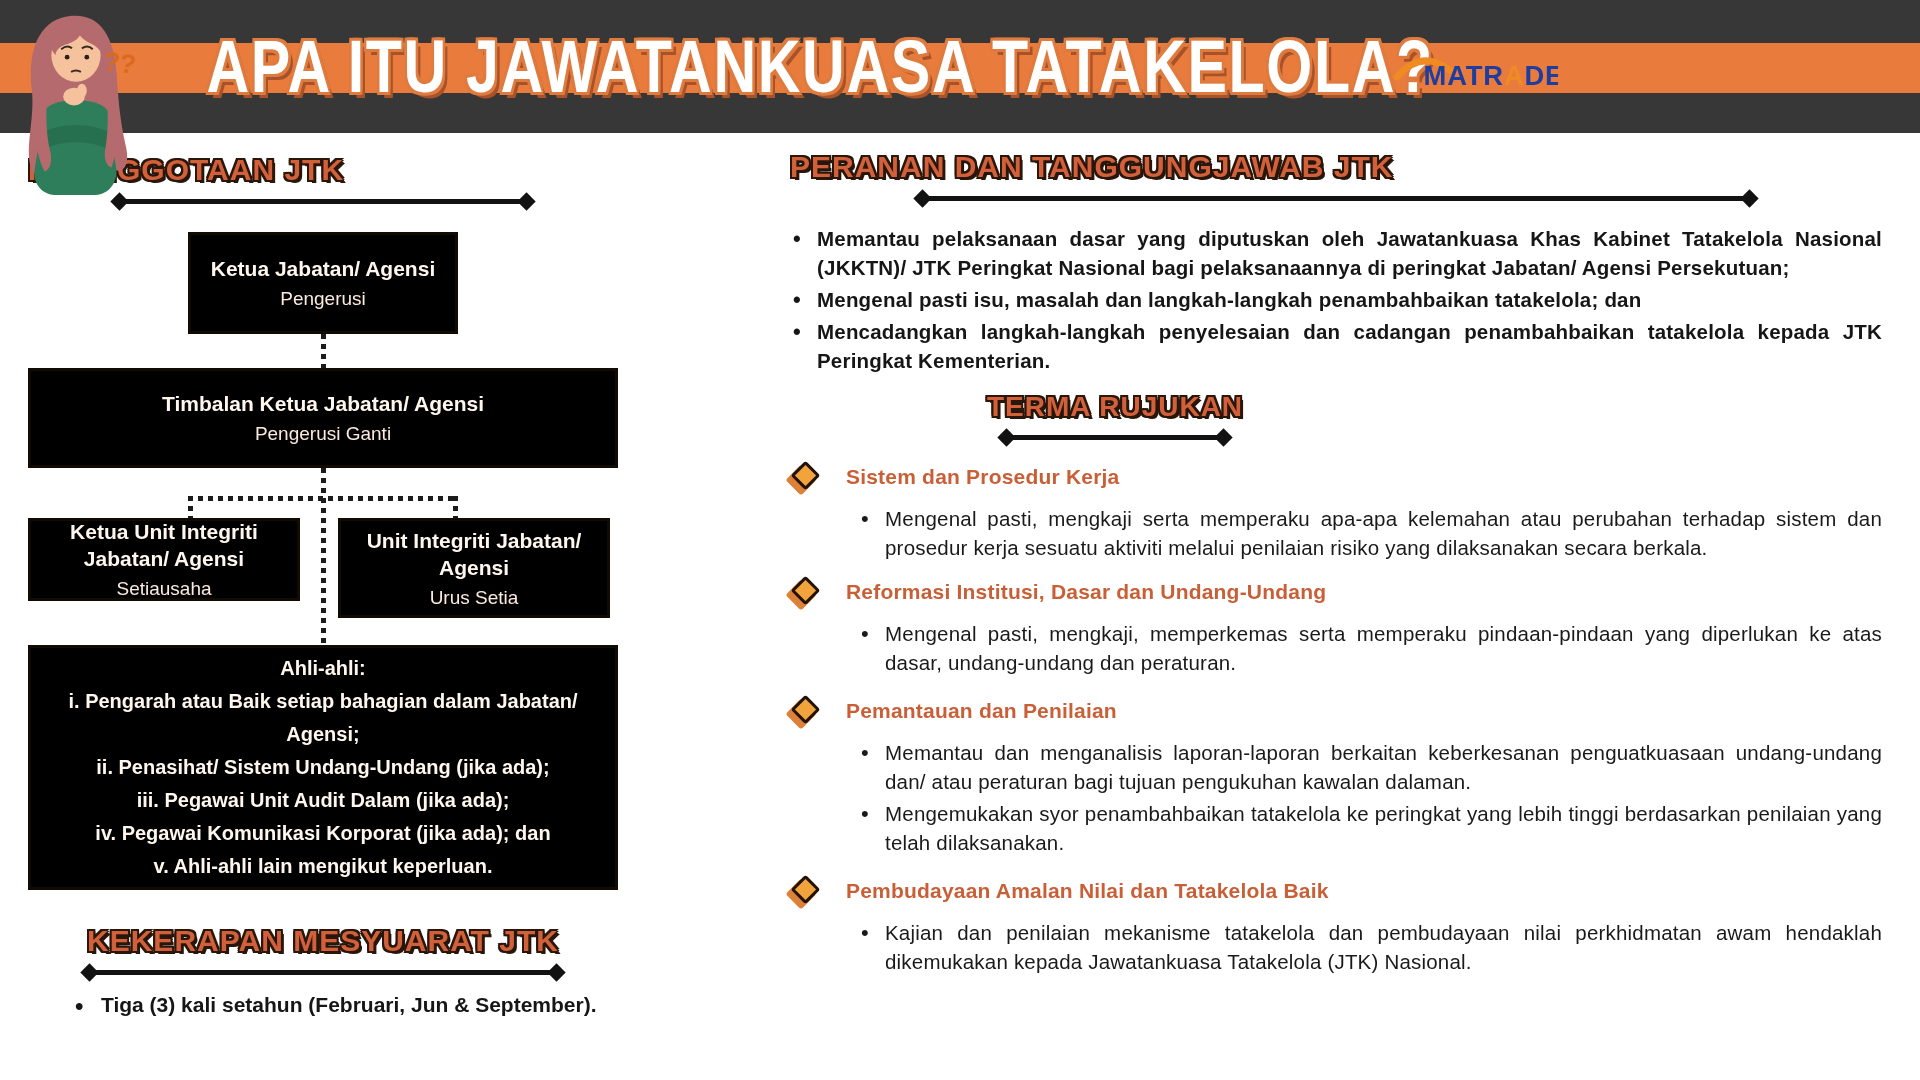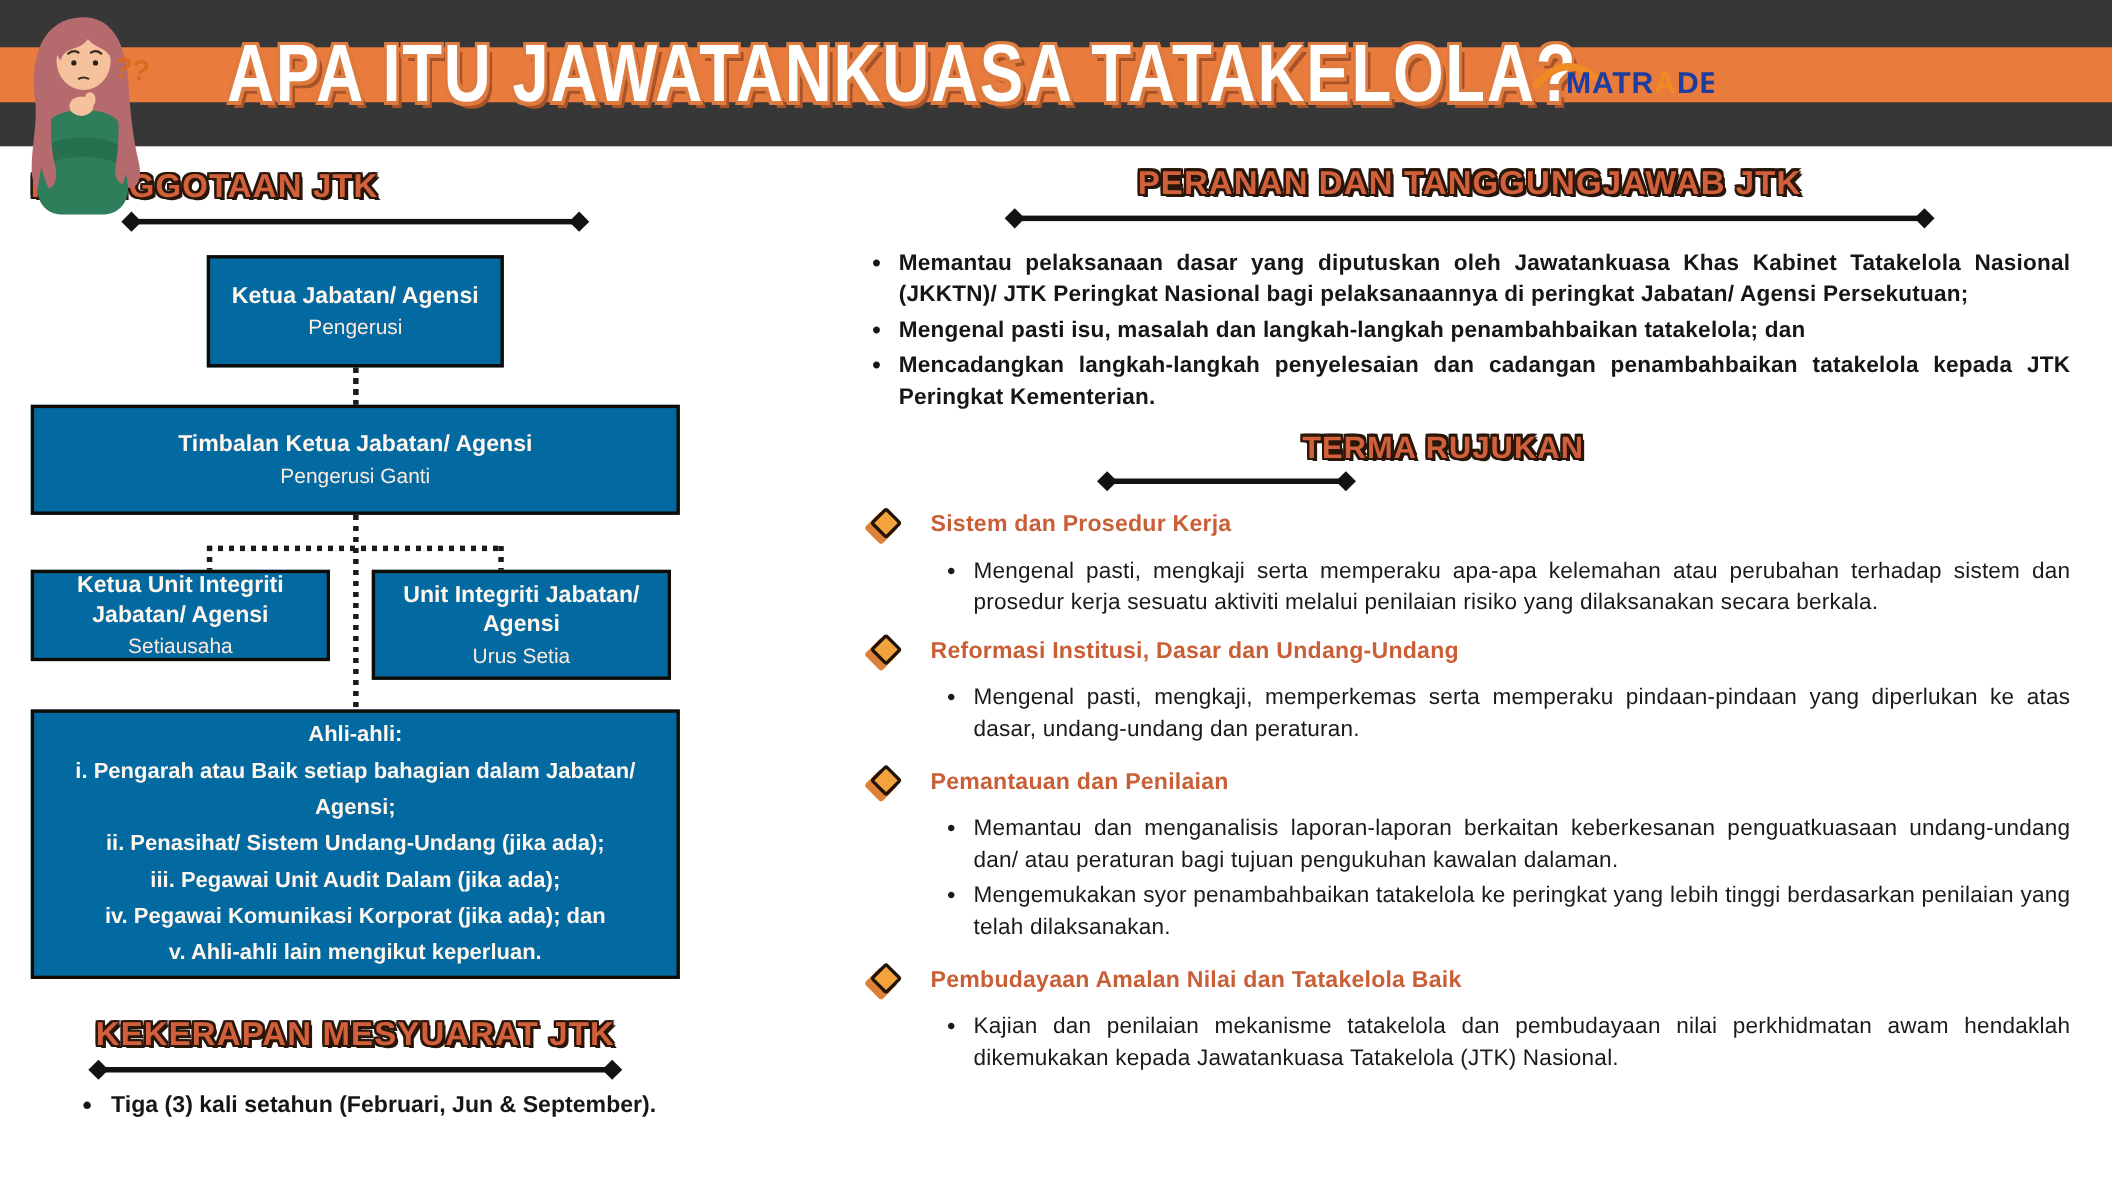--- a/index.html
+++ b/index.html
@@ -32,21 +32,21 @@
       3px 3px 0 #2A170C;}
   .divider{position:relative;height:20px;}
   .divider .line{position:absolute;left:6px;right:6px;top:8px;height:5px;background:#121212;}
   .divider .dl,.divider .dr{position:absolute;top:4px;width:13px;height:13px;background:#121212;transform:rotate(45deg);}
   .divider .dl{left:0;} .divider .dr{right:0;}
 
   
   .left-col{position:absolute;left:28px;top:145px;width:590px;height:935px;z-index:2;}
   .left-col .h-keanggotaan{position:absolute;top:8px;left:0;width:100%;font-size:30px;}
   .left-col .divider1{position:absolute;top:46px;left:85px;width:420px;}
-  .org-box{position:absolute;background:#0369a1;border:3px solid #120B04;box-sizing:border-box;
+  .org-box{position:absolute;background:#000000;border:3px solid #120B04;box-sizing:border-box;
     display:flex;flex-direction:column;align-items:center;justify-content:center;text-align:center;padding:6px 10px;}
   .box-title{color:#FFF6EE;font-weight:800;font-size:21px;line-height:27px;}
   .box-sub{color:#FBEADD;font-weight:500;font-size:19px;line-height:24px;margin-top:5px;}
   .box-1{left:160px;top:87px;width:270px;height:102px;}
   .box-2{left:0;top:223px;width:590px;height:100px;}
   .box-3{left:0;top:373px;width:272px;height:83px;}
   .box-4{left:310px;top:373px;width:272px;height:100px;}
   .box-members{left:0;top:500px;width:590px;height:245px;padding:10px 16px;}
   .members-heading{color:#FFF6EE;font-weight:600;font-size:20px;line-height:33px;}
   .member-item{color:#FFF6EE;font-weight:800;font-size:20px;line-height:33px;}
@@ -58,27 +58,27 @@
   .cstub-l{left:160px;top:351px;height:22px;}
   .cstub-r{left:425px;top:351px;height:22px;}
   .left-col .h-kekerapan{position:absolute;top:779px;left:0;width:100%;text-align:center;font-size:30px;}
   .left-col .divider2{position:absolute;top:817px;left:55px;width:480px;}
   .freq-bullet{position:absolute;top:848px;left:45px;width:510px;position:absolute;
     font-size:21px;font-weight:800;color:#161616;padding-left:28px;}
   .freq-bullet::before{content:"\2022";position:absolute;left:2px;top:-1px;font-size:24px;}
 
   
   .right-col{position:absolute;left:790px;top:150px;width:1092px;z-index:2;}
-  .h-roles{text-align:center;font-size:30px;}
+  .h-roles{text-align:left;font-size:30px;}
   .divider-roles{width:840px;margin:4px auto 0 auto;}
   .roles-list{margin:16px 0 0 0;padding:0;list-style:none;}
   .roles-list li{position:relative;padding-left:27px;margin-bottom:3px;
     font-size:20.5px;font-weight:700;line-height:29px;color:#161616;text-align:justify;letter-spacing:.2px;}
   .roles-list li::before{content:"\2022";position:absolute;left:3px;top:0;font-size:22px;}
-  .terma-head-block{width:650px;margin-top:16px;text-align:right;}
+  .terma-head-block{width:650px;margin-top:16px;text-align:center;}
   .h-terma{font-size:28px;}
   .divider-terma{width:230px;margin:4px auto 0 auto;}
   .terma-section{margin-top:16px;}
   .terma-section.gap-lg{margin-top:20px;}
   .terma-title-row{position:relative;padding-left:56px;min-height:32px;}
   .diamond-wrap{position:absolute;left:0;top:-2px;width:34px;height:34px;}
   .diamond-shadow{position:absolute;left:0px;top:8px;width:22px;height:22px;background:#DE8138;transform:rotate(45deg);border-radius:3px;}
   .diamond{position:absolute;left:5px;top:4px;width:21px;height:21px;background:#F3A33C;border:3px solid #20130A;transform:rotate(45deg);border-radius:3px;box-sizing:border-box;}
   .terma-title{margin:0;font-size:21px;font-weight:800;color:#C95F36;line-height:27px;letter-spacing:.2px;}
   .terma-bullets{margin:9px 0 0 0;padding:0 0 0 68px;list-style:none;}

